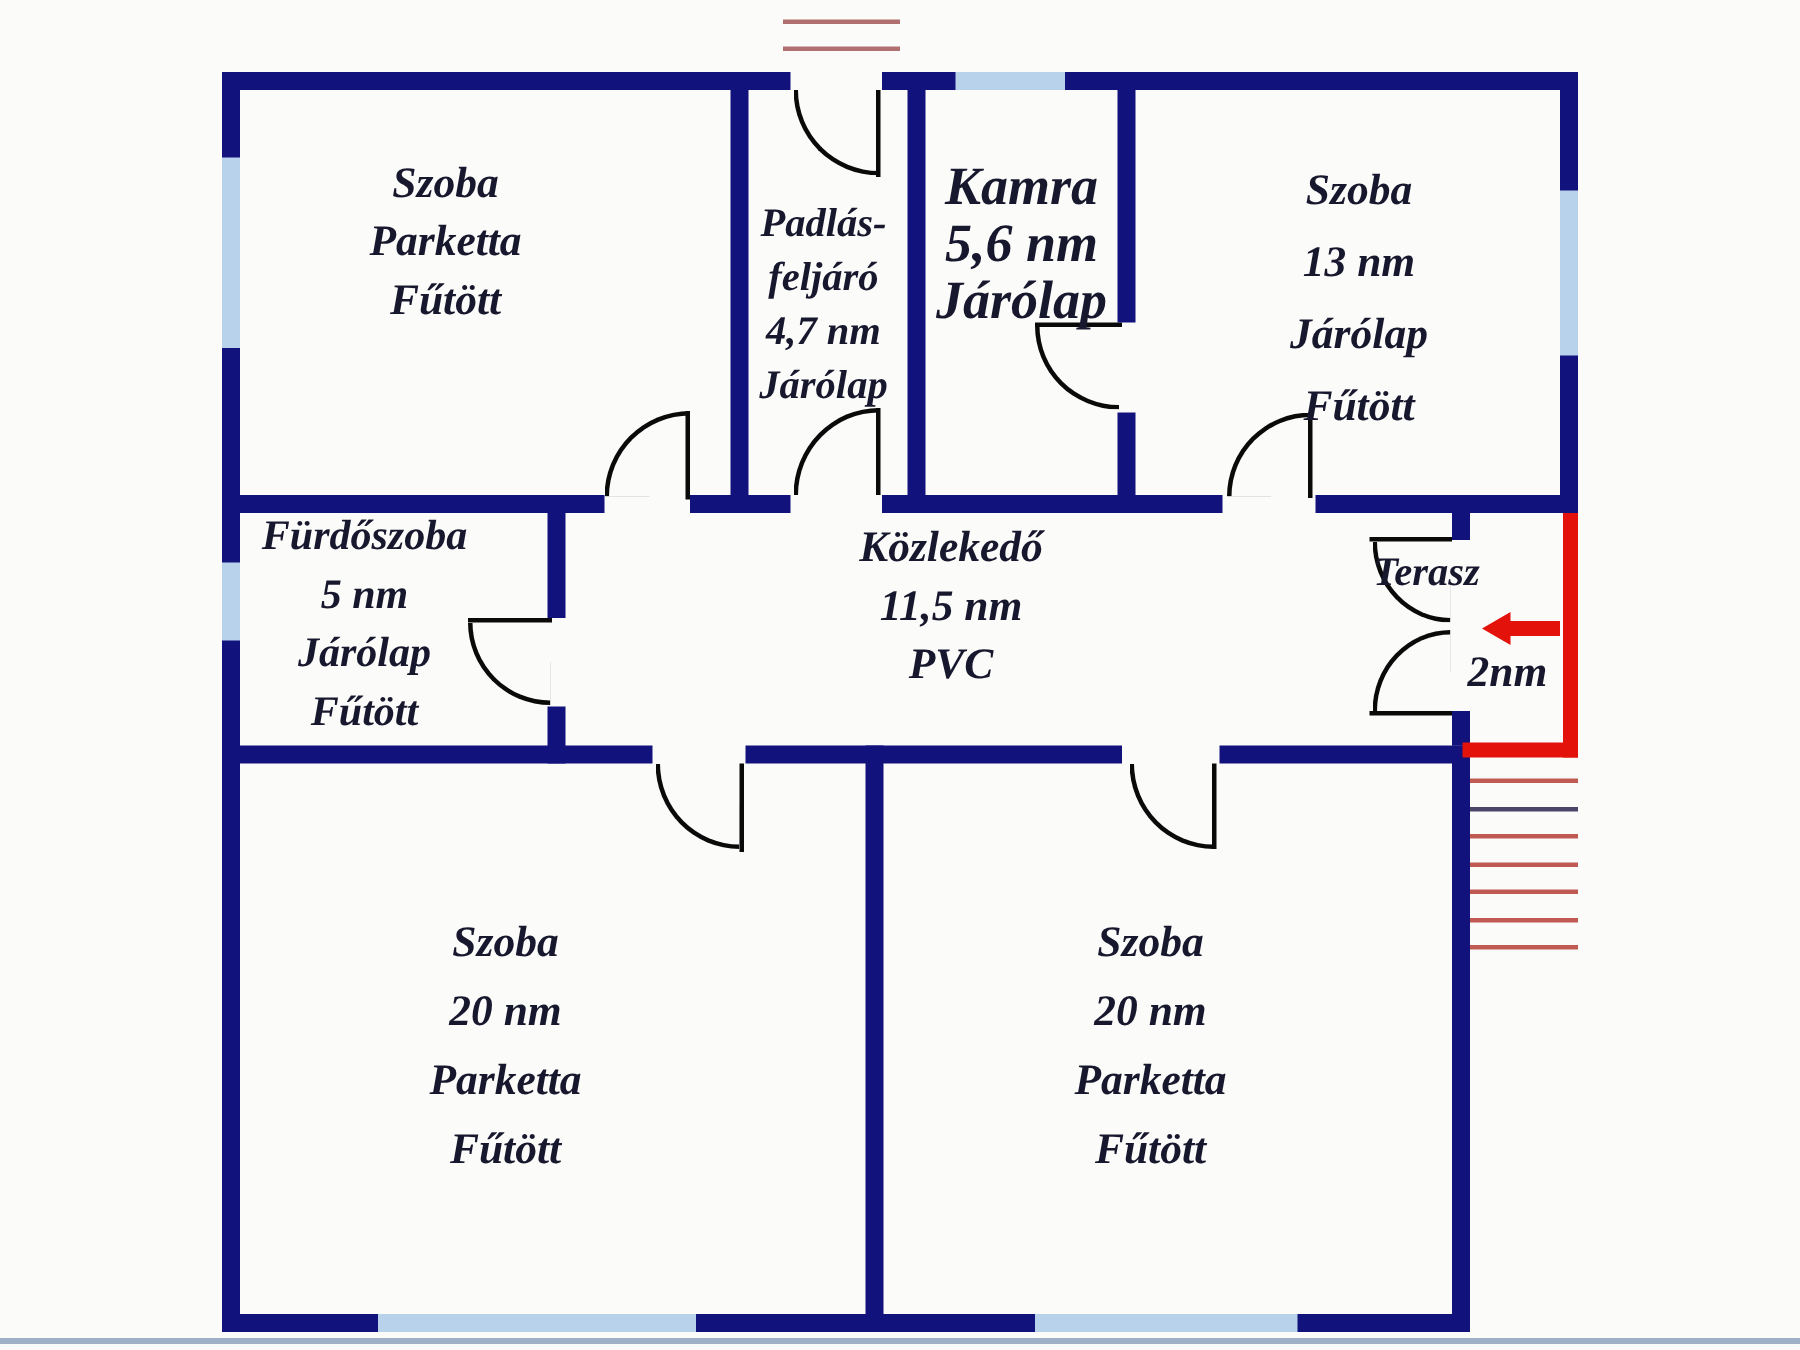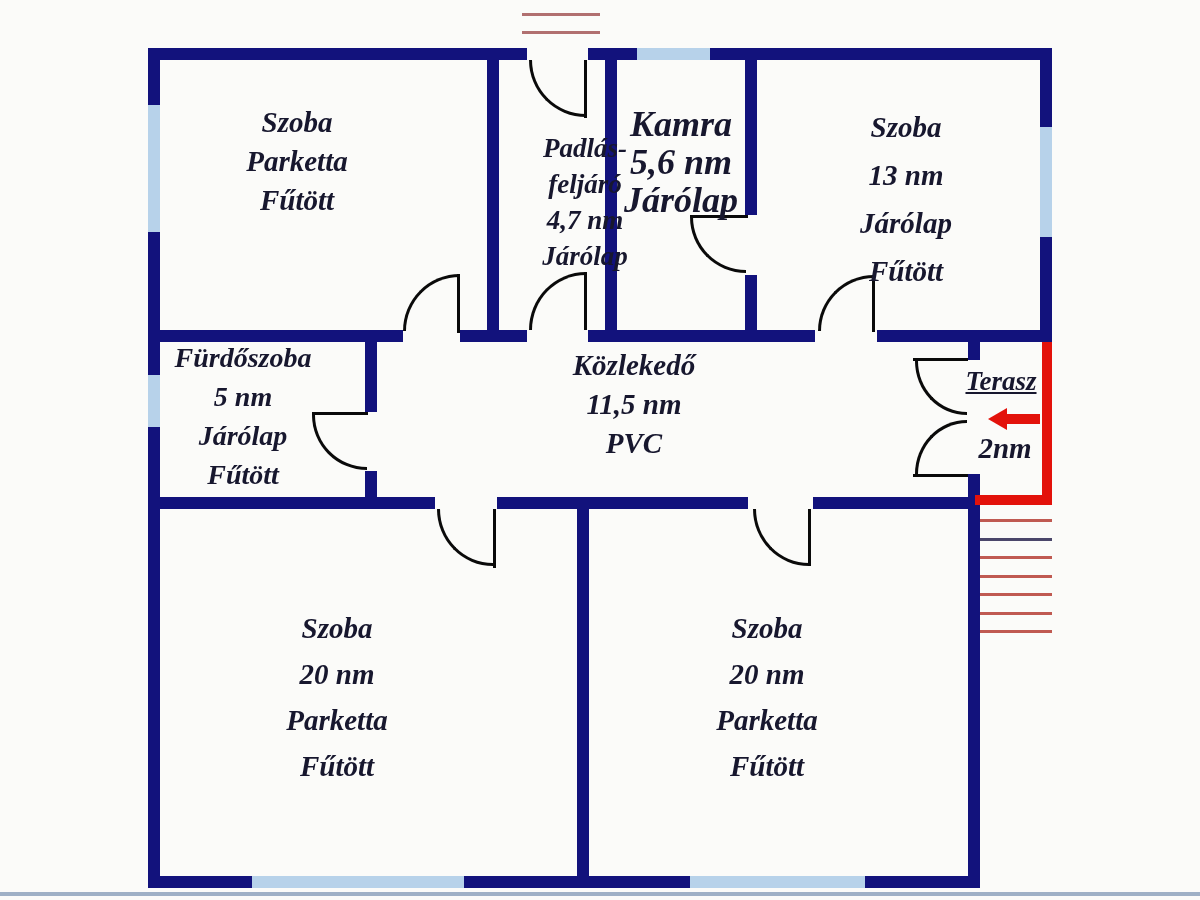--- a/index.html
+++ b/index.html
@@ -108,21 +108,21 @@
   <div class="leaf" style="left:913px;top:358px;width:55px;height:3px;"></div>
   <div class="arc tl" style="left:915px;top:420px;width:52px;height:54px;"></div>
   <div class="leaf" style="left:913px;top:474px;width:55px;height:3px;"></div>
 
   <div class="label" style="left:297px;top:103px;font-size:29px;line-height:39px;">
     <div>Szoba</div>
     <div>Parketta</div>
     <div>Fűtött</div>
   </div>
 
-  <div class="label" style="left:549px;top:130px;font-size:27px;line-height:36px;margin-left:36px;">
+  <div class="label" style="left:549px;top:130px;font-size:27px;line-height:36px;">
     <div>Padlás-</div>
     <div>feljáró</div>
     <div>4,7 nm</div>
     <div>Járólap</div>
   </div>
 
   <div class="label" style="left:681px;top:105px;font-size:36px;line-height:38px;">
     <div>Kamra</div>
     <div>5,6 nm</div>
     <div>Járólap</div>
@@ -142,21 +142,21 @@
     <div>Járólap</div>
     <div>Fűtött</div>
   </div>
 
   <div class="label" style="left:634px;top:346px;font-size:29px;line-height:39px;">
     <div>Közlekedő</div>
     <div>11,5 nm</div>
     <div>PVC</div>
   </div>
 
-  <div class="label" style="left:1001px;top:366px;font-size:27px;text-decoration:underline;">Terasz</div>
+  <div class="label" style="left:951px;top:366px;font-size:27px;">Terasz</div>
   <div class="label" style="left:1005px;top:432px;font-size:29px;">2nm</div>
 
   <div class="label" style="left:337px;top:605px;font-size:29px;line-height:46px;">
     <div>Szoba</div>
     <div>20 nm</div>
     <div>Parketta</div>
     <div>Fűtött</div>
   </div>
 
   <div class="label" style="left:767px;top:605px;font-size:29px;line-height:46px;">

